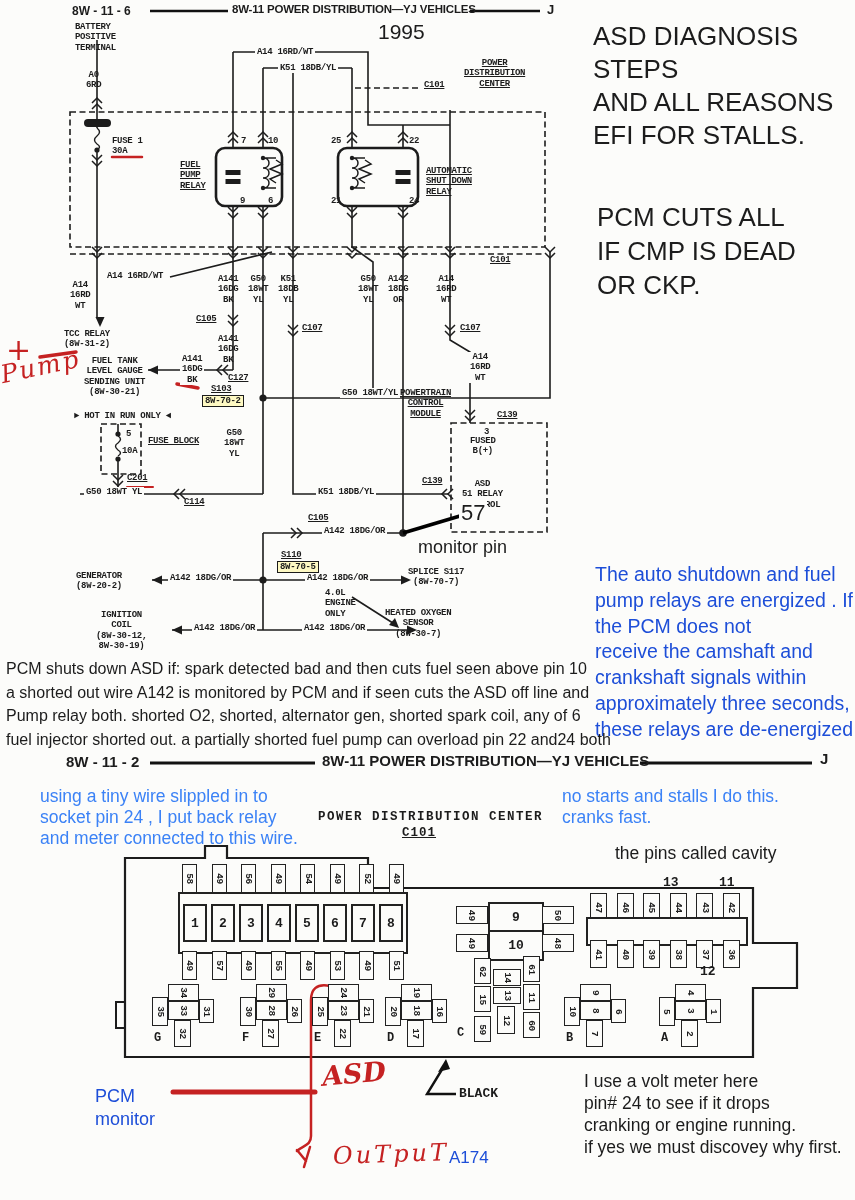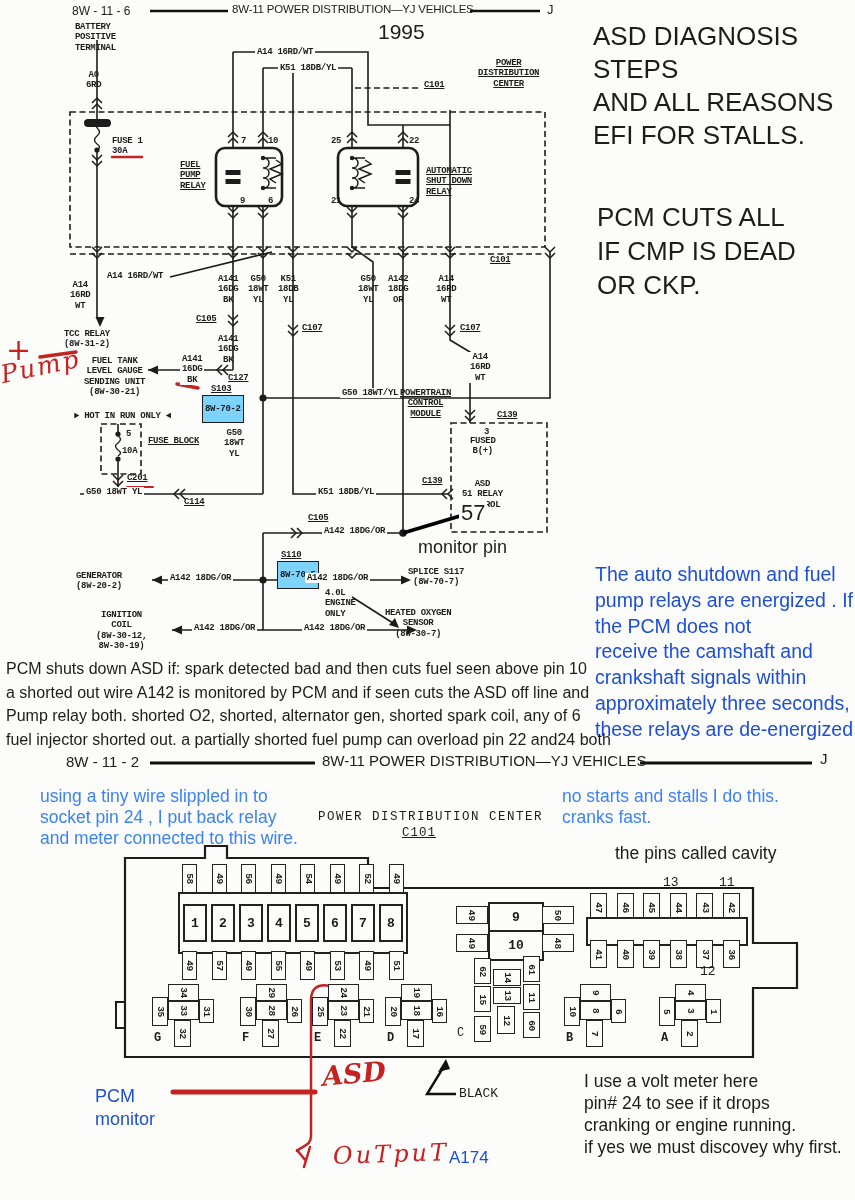--- a/index.html
+++ b/index.html
@@ -4,23 +4,23 @@
 <style>
   html,body{margin:0;padding:0;background:#e8e8e8}
   #page{position:relative;width:855px;height:1200px;background:#fcfcfa;overflow:hidden;
         font-family:"Liberation Sans","DejaVu Sans",sans-serif;color:#1c1c1c}
   #wires{position:absolute;left:0;top:0;z-index:1}
   .lb{position:absolute;z-index:2;font-family:"Liberation Mono","DejaVu Sans Mono",monospace;
       font-weight:bold;font-size:9px;line-height:1.15;letter-spacing:-0.3px;white-space:pre-line;background:transparent}
   .tx{position:absolute;z-index:2;white-space:pre-line}
   .u{text-decoration:underline;text-underline-offset:1px}
   .ctr{text-align:center}
-  .bx{border:1.5px solid #1c1c1c;padding:8px 2px;background:#7dd3fc}
+  .bx{border:1.5px solid #1c1c1c;padding:0 2px;background:#fef9c3}
   .wbg{background:#fcfcfa;padding:0 2px}
-  .hdr{position:absolute;z-index:2;font-weight:normal;white-space:nowrap}
+  .hdr{position:absolute;z-index:2;font-weight:bold;white-space:nowrap}
   .red{color:#1d4ed8}
   .dred{color:#3b82f6}
   .hand{color:#c52222;font-style:italic;font-family:"DejaVu Serif",serif}
   
   .part{position:absolute;z-index:2;border:2px solid #222;background:#fcfcfa;
         display:flex;align-items:center;justify-content:center;
         font-family:"Liberation Mono","DejaVu Sans Mono",monospace;font-weight:bold}
   .tabrow{position:absolute;z-index:2;display:flex;justify-content:space-between}
   .ftab{width:13px;height:27px;border:1.6px solid #222;background:#fcfcfa;display:flex;align-items:center;justify-content:center}
   .ctab{width:15px;height:26px;border:1.6px solid #222;background:#fcfcfa;display:flex;align-items:center;justify-content:center}
@@ -186,21 +186,21 @@
   <div class="hdr" style="left:72px;top:4px;font-size:12px">8W - 11 - 6</div>
   <div class="hdr" style="left:232px;top:3px;font-size:11.5px;letter-spacing:-0.2px">8W-11 POWER DISTRIBUTION—YJ VEHICLES</div>
   <div class="hdr" style="left:547px;top:2px;font-size:13px">J</div>
 
   <div class="lb" style="left:75px;top:22px">BATTERY
 POSITIVE
 TERMINAL</div>
   <div class="lb ctr" style="left:86px;top:70px">A0
 6RD</div>
   <div class="tx" style="left:378px;top:20px;font-size:21px">1995</div>
-  <div class="lb ctr u" style="left:478px;top:58px">POWER
+  <div class="lb ctr u" style="left:464px;top:58px">POWER
 DISTRIBUTION
 CENTER</div>
   <div class="lb wbg" style="left:255px;top:47px">A14 16RD/WT</div>
   <div class="lb wbg" style="left:278px;top:63px">K51 18DB/YL</div>
   <div class="lb u" style="left:424px;top:80px">C101</div>
   <div class="lb" style="left:112px;top:136px">FUSE 1
 30A</div>
   <div class="lb u" style="left:180px;top:160px">FUEL
 PUMP
 RELAY</div>

